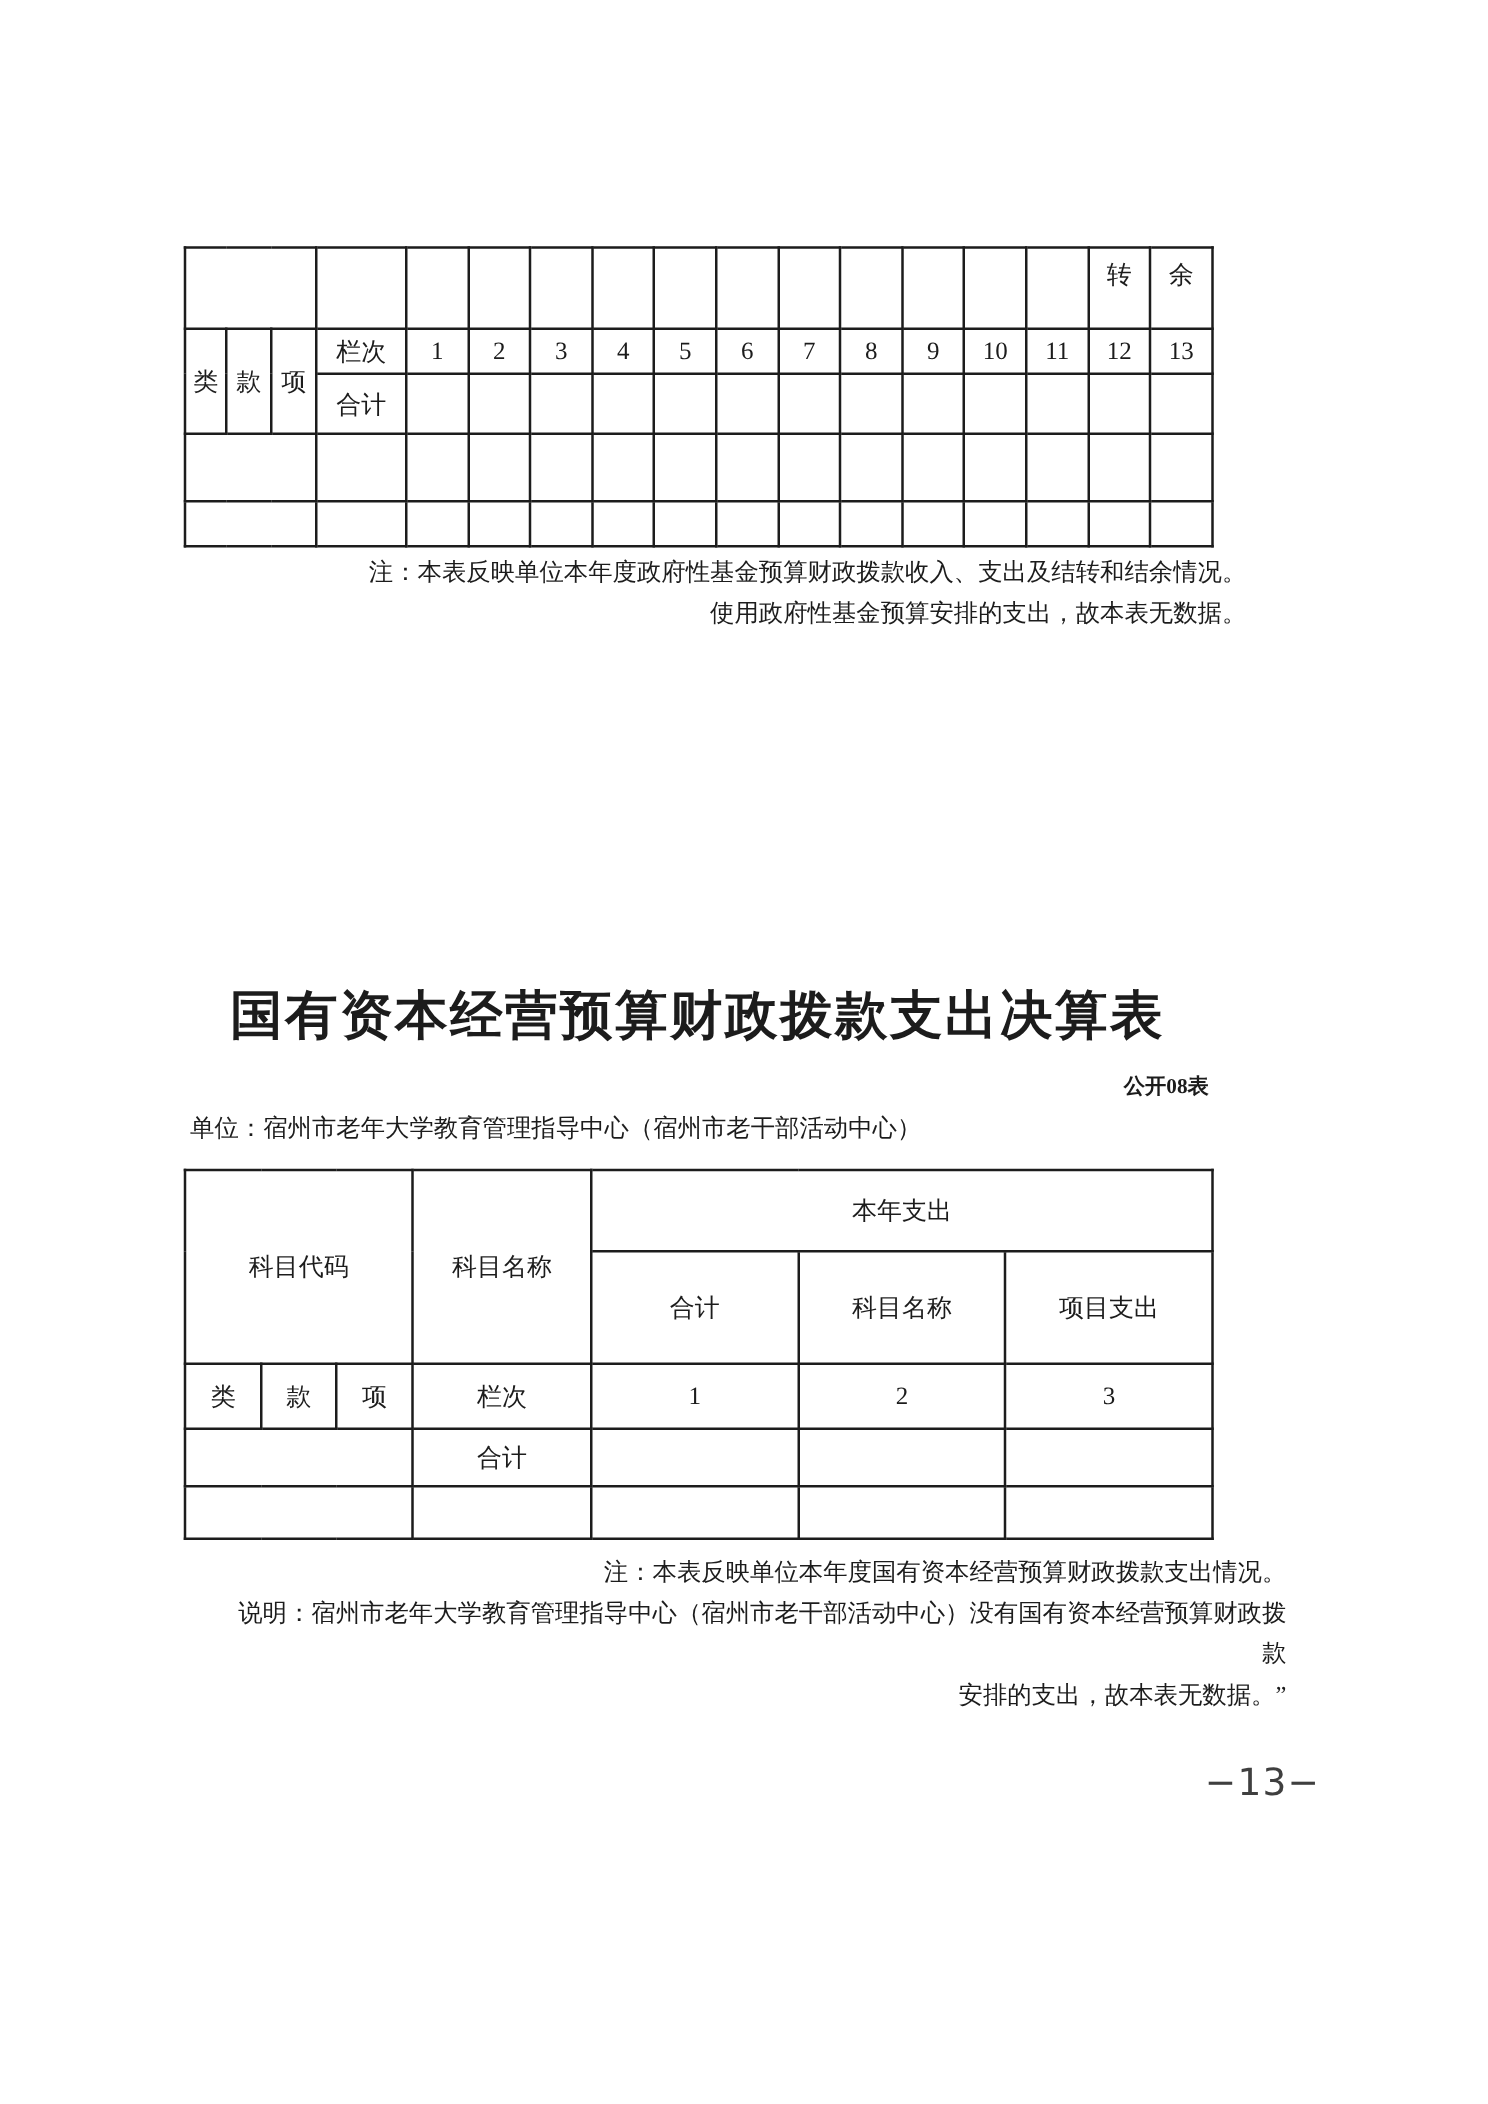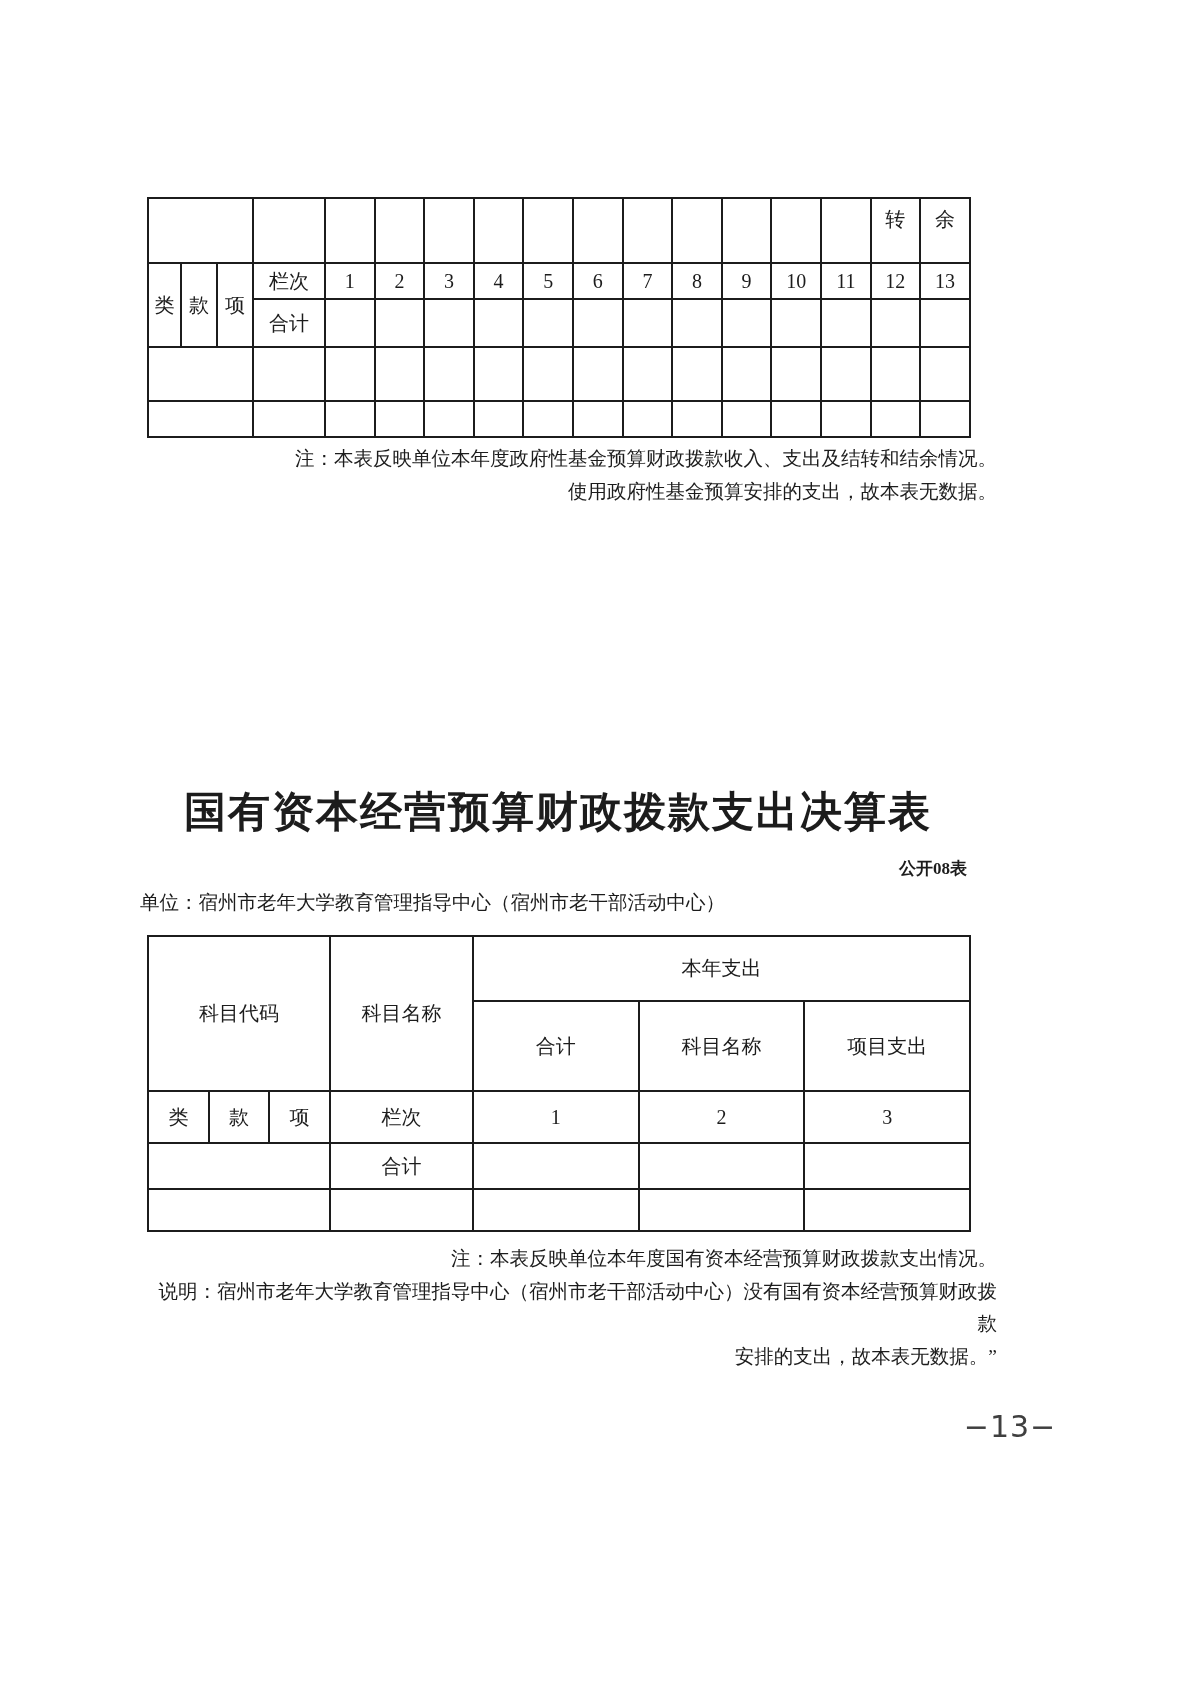--- a/index.html
+++ b/index.html
@@ -34,42 +34,42 @@
   }
   .note-block {
     position: absolute;
     left: 152px;
     width: 845px;
     font-size: 19.5px;
     line-height: 32.5px;
     text-align: right;
   }
   #fund-notes { top: 443px; }
-  #capital-notes { top: 1243px; }
+  #capital-notes { top: 1243px; margin-left: 32px; }
   .main-title {
     position: absolute;
     left: 147px; top: 784px;
     width: 822px;
     text-align: center;
     font-size: 42px;
     font-weight: bold;
     font-family: "Liberation Sans", sans-serif;
     letter-spacing: 2px;
   }
   .table-code {
     position: absolute;
     left: 147px; top: 857px;
     width: 820px;
     text-align: right;
     font-size: 17px;
     font-weight: bold;
   }
   .unit-line {
     position: absolute;
-    left: 140px; top: 889px;
+    left: 152px; top: 889px;
     font-size: 19.5px;
   }
   .page-number {
     position: absolute;
     left: 940px; top: 1409px;
     width: 140px;
     text-align: center;
     font-family: "DejaVu Sans", sans-serif;
     font-size: 30px;
     color: #3f3f3f;

